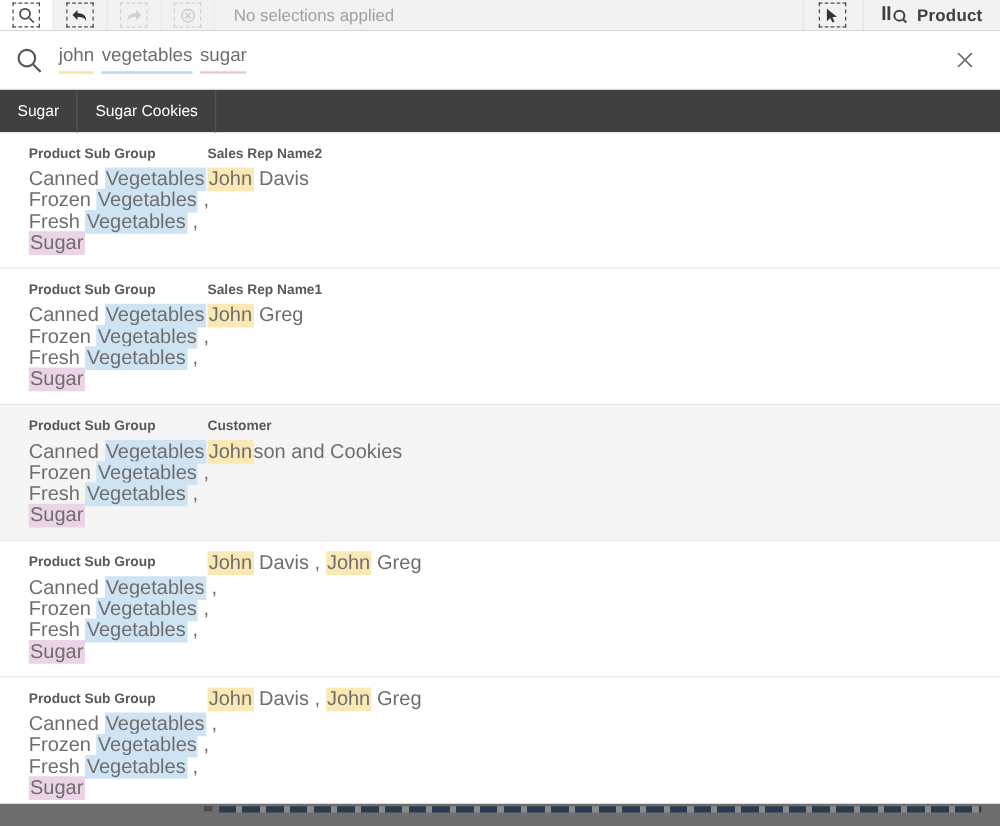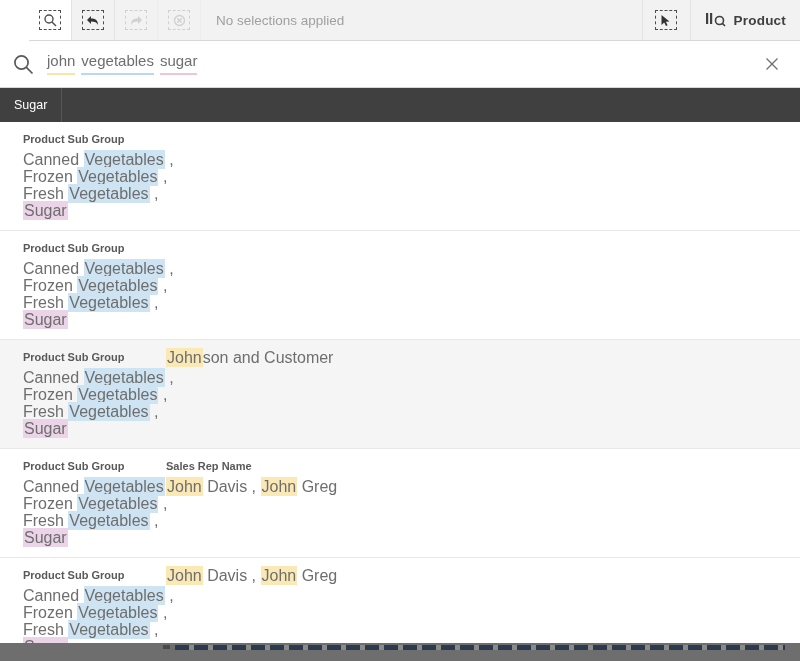--- a/index.html
+++ b/index.html
@@ -12,27 +12,26 @@
     height: 661px;
     font-family: "Liberation Sans", sans-serif;
     font-size: 13px;
     color: #595959;
     overflow: hidden;
     position: relative;
   }
 
   
   .selbar {
-    height: 41px;
+    height: 25px;
     background: #f2f2f2;
     border-bottom: 1px solid #d8d8d8;
     display: flex;
     align-items: stretch;
     box-sizing: border-box;
-    margin-left: 29px;
   }
   .selbar-btn {
     width: 43px;
     display: flex;
     align-items: center;
     justify-content: center;
     border-right: 1px solid #e3e3e3;
     box-sizing: border-box;
   }
   .selbar-btn.active {
@@ -295,64 +294,73 @@
   <div class="search-clear">
     <svg width="14" height="14" viewBox="0 0 14 14">
       <line x1="1.5" y1="1.5" x2="12.5" y2="12.5" stroke="#6e6e6e" stroke-width="1.3"></line>
       <line x1="12.5" y1="1.5" x2="1.5" y2="12.5" stroke="#6e6e6e" stroke-width="1.3"></line>
     </svg>
   </div>
 </div>
 
 <div class="tabbar" id="tabbar">
     <div class="tab">Sugar</div>
+    <div class="tab">Sugar Cookies</div>
     <div class="tab-filler"></div>
   </div>
 
 <div class="results" id="results">
     <div class="result-row">
       <div class="col col-left">
         <div class="field-title">Product Sub Group</div>
         <div class="value-line"><span>Canned </span><span class="hl" style="background: rgb(207, 228, 243);">Vegetables</span><span> ,</span></div>
         <div class="value-line"><span>Frozen </span><span class="hl" style="background: rgb(207, 228, 243);">Vegetables</span><span> ,</span></div>
         <div class="value-line"><span>Fresh </span><span class="hl" style="background: rgb(207, 228, 243);">Vegetables</span><span> ,</span></div>
         <div class="value-line"><span class="hl" style="background: rgb(236, 212, 232);">Sugar</span></div>
       </div>
+      <div class="col col-right">
+        <div class="field-title">Sales Rep Name2</div>
+        <div class="value-line"><span class="hl" style="background: rgb(251, 233, 181);">John</span><span> Davis</span></div>
+      </div>
     </div>
     <div class="result-row">
       <div class="col col-left">
         <div class="field-title">Product Sub Group</div>
         <div class="value-line"><span>Canned </span><span class="hl" style="background: rgb(207, 228, 243);">Vegetables</span><span> ,</span></div>
         <div class="value-line"><span>Frozen </span><span class="hl" style="background: rgb(207, 228, 243);">Vegetables</span><span> ,</span></div>
         <div class="value-line"><span>Fresh </span><span class="hl" style="background: rgb(207, 228, 243);">Vegetables</span><span> ,</span></div>
         <div class="value-line"><span class="hl" style="background: rgb(236, 212, 232);">Sugar</span></div>
       </div>
+      <div class="col col-right">
+        <div class="field-title">Sales Rep Name1</div>
+        <div class="value-line"><span class="hl" style="background: rgb(251, 233, 181);">John</span><span> Greg</span></div>
+      </div>
     </div>
     <div class="result-row alt">
       <div class="col col-left">
         <div class="field-title">Product Sub Group</div>
         <div class="value-line"><span>Canned </span><span class="hl" style="background: rgb(207, 228, 243);">Vegetables</span><span> ,</span></div>
         <div class="value-line"><span>Frozen </span><span class="hl" style="background: rgb(207, 228, 243);">Vegetables</span><span> ,</span></div>
         <div class="value-line"><span>Fresh </span><span class="hl" style="background: rgb(207, 228, 243);">Vegetables</span><span> ,</span></div>
         <div class="value-line"><span class="hl" style="background: rgb(236, 212, 232);">Sugar</span></div>
       </div>
       <div class="col col-right">
-        <div class="value-line"><span class="hl" style="background: rgb(251, 233, 181);">John</span><span>son and Customer</span></div>
+        <div class="field-title">Customer</div>
+        <div class="value-line"><span class="hl" style="background: rgb(251, 233, 181);">John</span><span>son and Cookies</span></div>
       </div>
     </div>
     <div class="result-row">
       <div class="col col-left">
         <div class="field-title">Product Sub Group</div>
         <div class="value-line"><span>Canned </span><span class="hl" style="background: rgb(207, 228, 243);">Vegetables</span><span> ,</span></div>
         <div class="value-line"><span>Frozen </span><span class="hl" style="background: rgb(207, 228, 243);">Vegetables</span><span> ,</span></div>
         <div class="value-line"><span>Fresh </span><span class="hl" style="background: rgb(207, 228, 243);">Vegetables</span><span> ,</span></div>
         <div class="value-line"><span class="hl" style="background: rgb(236, 212, 232);">Sugar</span></div>
       </div>
       <div class="col col-right">
-        <div class="field-title">Sales Rep Name</div>
         <div class="value-line"><span class="hl" style="background: rgb(251, 233, 181);">John</span><span> Davis , </span><span class="hl" style="background: rgb(251, 233, 181);">John</span><span> Greg</span></div>
       </div>
     </div>
     <div class="result-row">
       <div class="col col-left">
         <div class="field-title">Product Sub Group</div>
         <div class="value-line"><span>Canned </span><span class="hl" style="background: rgb(207, 228, 243);">Vegetables</span><span> ,</span></div>
         <div class="value-line"><span>Frozen </span><span class="hl" style="background: rgb(207, 228, 243);">Vegetables</span><span> ,</span></div>
         <div class="value-line"><span>Fresh </span><span class="hl" style="background: rgb(207, 228, 243);">Vegetables</span><span> ,</span></div>
         <div class="value-line"><span class="hl" style="background: rgb(236, 212, 232);">Sugar</span></div>

